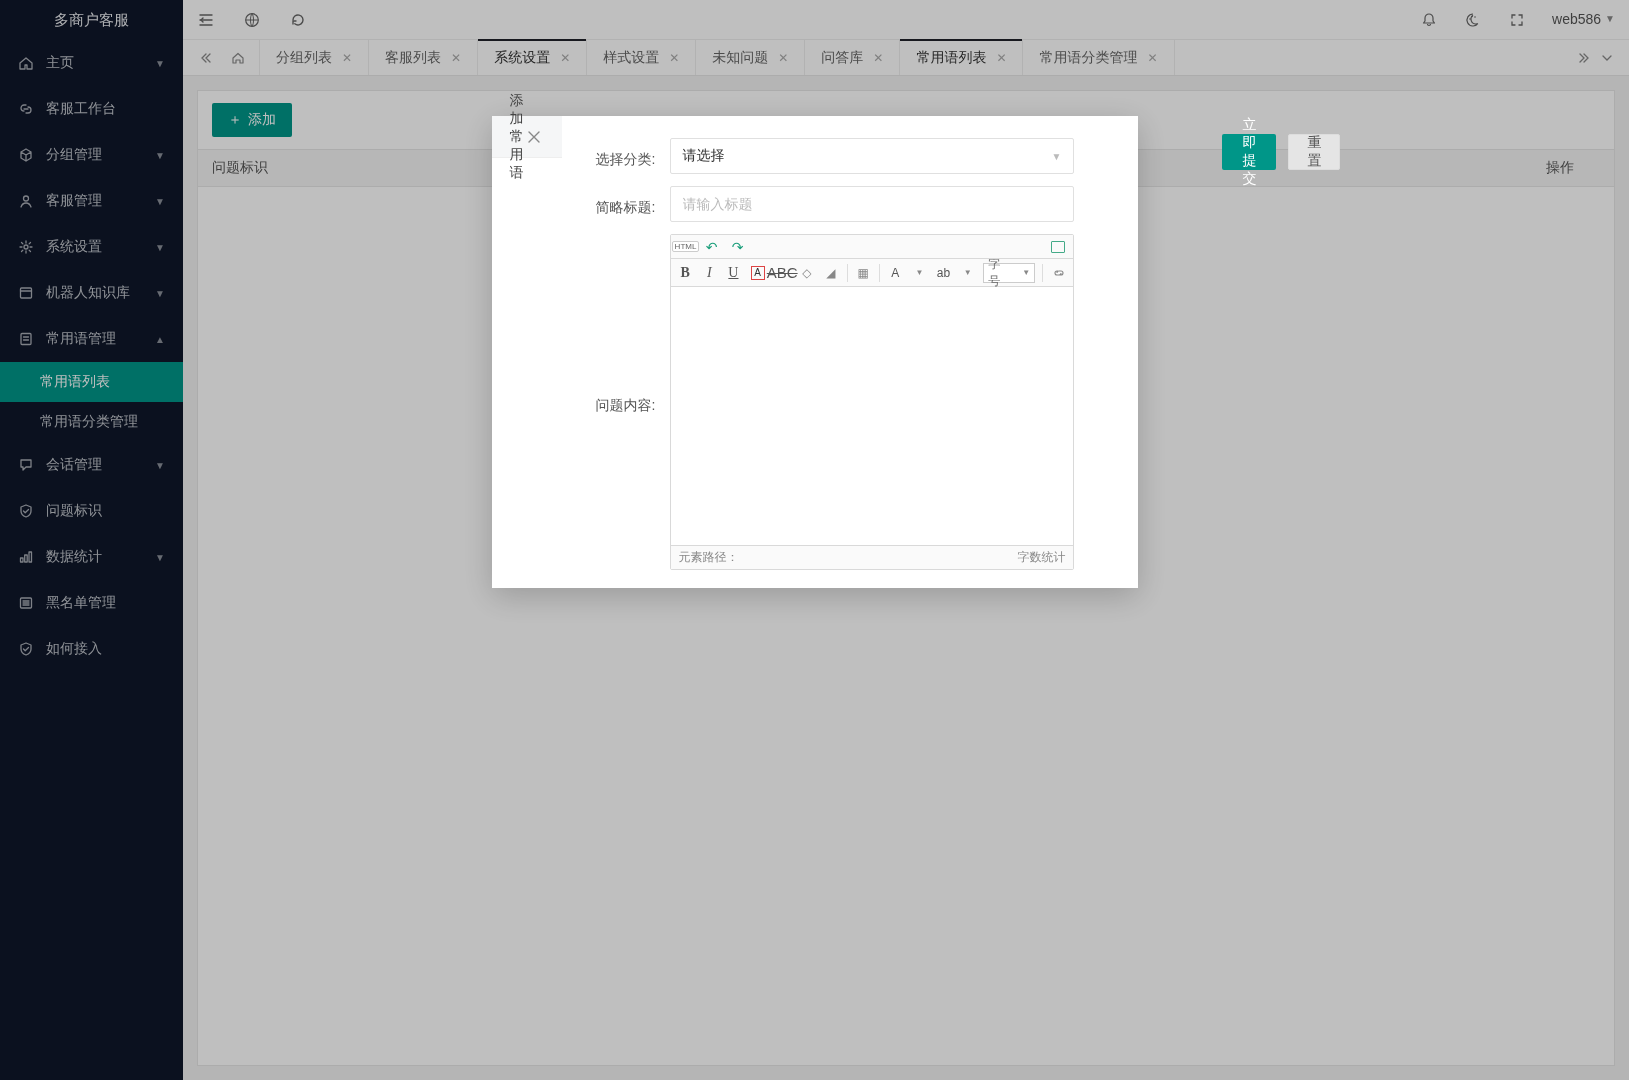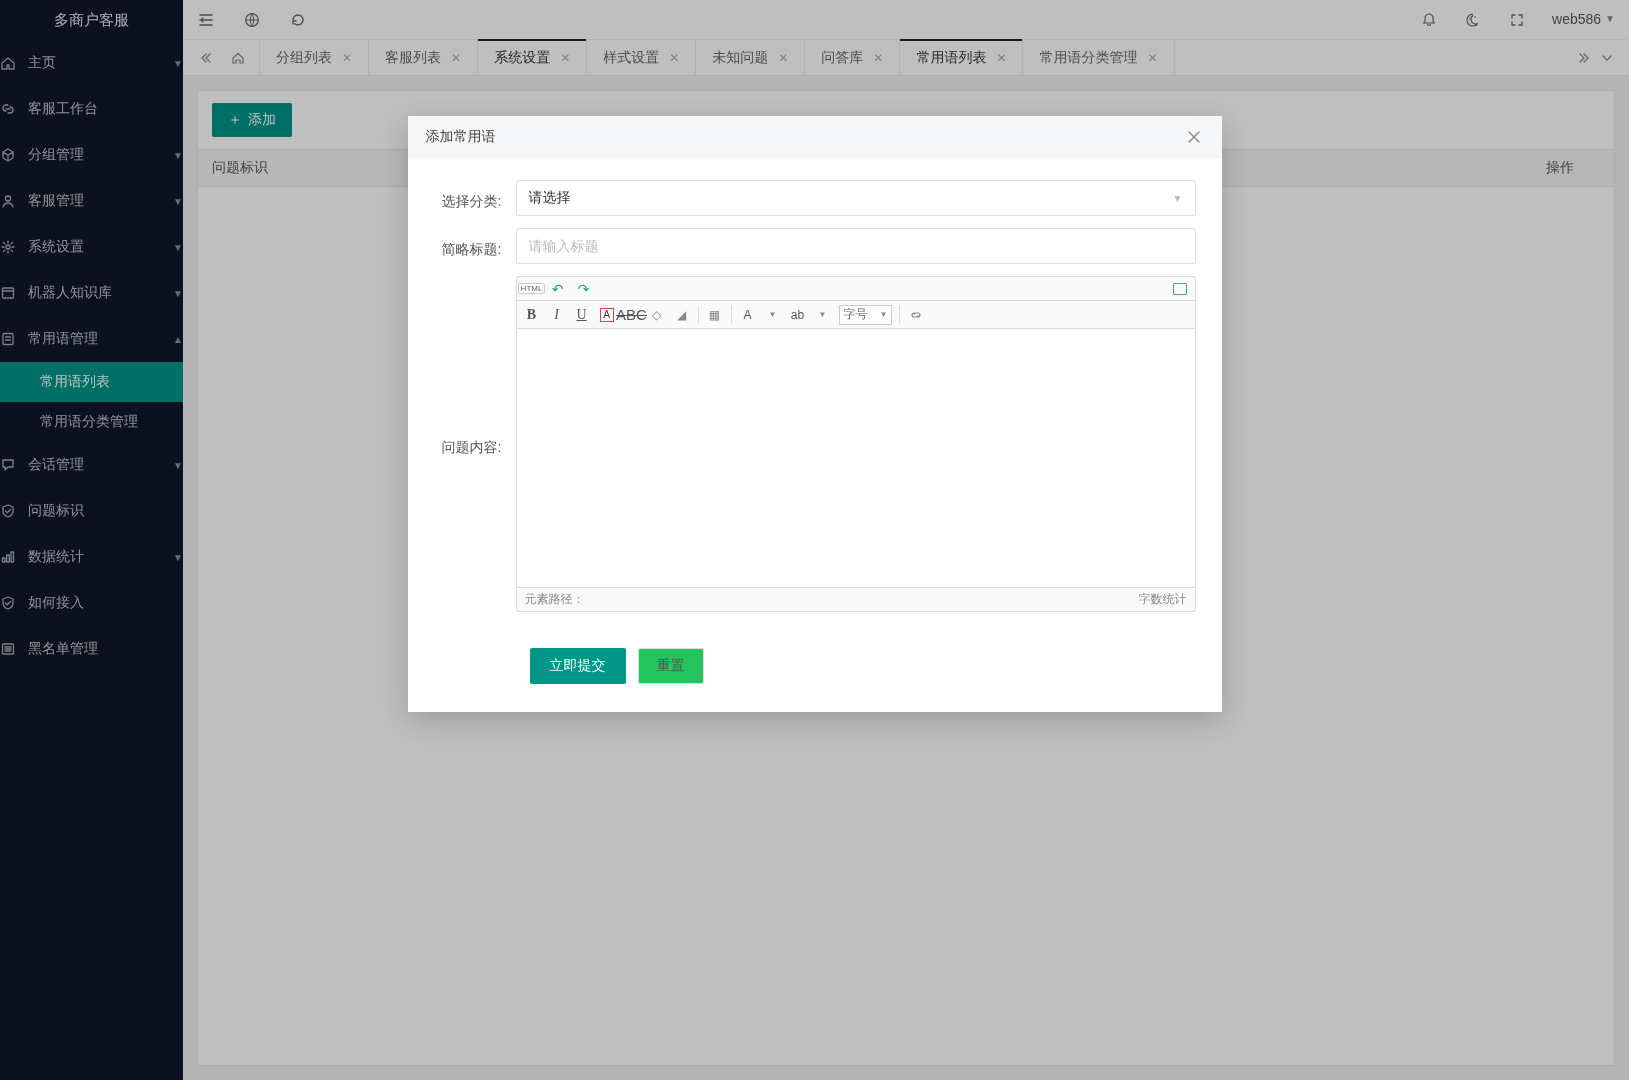--- a/index.html
+++ b/index.html
@@ -3,21 +3,21 @@
 <meta charset="utf-8">
 <style>
   * { box-sizing: border-box; margin: 0; padding: 0; }
   html, body { height: 100%; font-family: "Helvetica Neue", Arial, "Microsoft YaHei", sans-serif; font-size: 14px; color: #333; }
   body { display: flex; background: #f2f2f2; overflow: hidden; }
 
   
   .sidebar { width: 183px; background: #0f172a; color: #bfc3c9; display: flex; flex-direction: column; flex-shrink: 0; }
   .brand { height: 40px; line-height: 40px; text-align: center; color: #e8eaed; font-size: 15px; }
   .menu { flex: 1; overflow-y: auto; }
-  .menu-item { display: flex; align-items: center; height: 46px; padding: 0 0; cursor: pointer; color: #bfc3c9; }
+  .menu-item { display: flex; align-items: center; height: 46px; padding: 0 18px; cursor: pointer; color: #bfc3c9; }
   .menu-item .mi-icon { width: 16px; height: 16px; margin-right: 12px; display: inline-flex; align-items: center; justify-content: center; }
   .menu-item .mi-label { flex: 1; font-size: 14px; }
   .menu-item .mi-caret { font-size: 10px; color: #8a8f99; }
   .submenu .menu-item { padding-left: 40px; height: 40px; font-size: 13px; }
   .menu-item.active { background: #009688; color: #fff; }
 
   
   .main { flex: 1; display: flex; flex-direction: column; background: #f2f2f2; min-width: 0; }
 
   
@@ -36,30 +36,30 @@
   .tabs .tab.active-tab { color: #333; font-weight: 500; }
   .tabs .tab.active-tab::before { content: ""; position: absolute; top: -1px; left: 0; right: 0; height: 2px; background: #20222a; }
   .tabs .tab.system-active::before { background: #20222a; }
 
   
   .page-wrap { flex: 1; position: relative; padding: 14px; overflow: hidden; }
   .card { background: #fff; border: 1px solid #e6e6e6; height: 100%; display: flex; flex-direction: column; }
   .card-toolbar { padding: 12px 14px; }
   .btn { display: inline-flex; align-items: center; height: 34px; padding: 0 16px; border: none; border-radius: 2px; cursor: pointer; font-size: 14px; }
   .btn-primary { background: #009688; color: #fff; }
-  .btn-default { background: #22c55e; border: 1px solid #ddd; color: #555; }
+  .btn-default { background: #e5e5e5; border: 1px solid #ddd; color: #555; }
   .btn .btn-icon { margin-right: 6px; font-size: 14px; }
   .table-head { display: flex; background: #f5f5f5; border-top: 1px solid #e6e6e6; border-bottom: 1px solid #e6e6e6; height: 38px; align-items: center; padding: 0 14px; color: #555; }
   .table-head .th-left { flex: 1; }
   .table-head .th-right { width: 80px; text-align: center; }
   .table-body { flex: 1; }
 
   
   .overlay { position: fixed; inset: 0; background: rgba(0,0,0,0.25); z-index: 100; }
-  .modal { position: fixed; top: 116px; left: 50%; transform: translateX(-50%); width: 814px; background: #fff; z-index: 101; box-shadow: 0 8px 30px rgba(0,0,0,0.2); display: flex; flex-direction: column; }
+  .modal { position: fixed; top: 116px; left: 50%; transform: translateX(-50%); width: 646px; background: #fff; z-index: 101; box-shadow: 0 8px 30px rgba(0,0,0,0.2); display: flex; }
   .modal-header { height: 42px; background: #f5f6f7; border-bottom: 1px solid #eee; display: flex; align-items: center; padding: 0 18px; }
   .modal-title { flex: 1; color: #444; }
   .modal-close { width: 20px; height: 20px; color: #888; cursor: pointer; display: flex; align-items: center; justify-content: center; }
   .modal-body { padding: 22px 26px 6px 26px; }
 
   .form-row { display: flex; align-items: center; margin-bottom: 12px; }
   .form-label { width: 82px; text-align: right; color: #555; padding-top: 8px; padding-right: 14px; font-size: 14px; flex-shrink: 0; }
   .form-control { flex: 1; }
   .select { height: 36px; border: 1px solid #e0e0e0; border-radius: 2px; display: flex; align-items: center; padding: 0 12px; color: #333; cursor: pointer; justify-content: space-between; }
   .select .sel-caret { color: #bbb; font-size: 10px; }
@@ -200,34 +200,34 @@
             <rect x="6.7" y="6" width="2.5" height="7" stroke="#a9adb5" stroke-width="1.3" fill="none" stroke-linecap="round" stroke-linejoin="round"></rect>
             <rect x="11" y="3" width="2.5" height="10" stroke="#a9adb5" stroke-width="1.3" fill="none" stroke-linecap="round" stroke-linejoin="round"></rect>
           </svg>
         </span>
         <span class="mi-label">数据统计</span>
         <span class="mi-caret">▼</span>
       </div>
       <div class="menu-item">
         <span class="mi-icon">
           <svg width="16" height="16" viewBox="0 0 16 16">
+            <rect x="2.5" y="3" width="11" height="10" rx="1" stroke="#a9adb5" stroke-width="1.3" fill="none" stroke-linecap="round" stroke-linejoin="round"></rect>
+            <path d="M5 6h6M5 8h6M5 10h6" stroke="#a9adb5" stroke-width="1.3" fill="none" stroke-linecap="round" stroke-linejoin="round"></path>
+          </svg>
+        </span>
+        <span class="mi-label">黑名单管理</span>
+      </div>
+      <div class="menu-item">
+        <span class="mi-icon">
+          <svg width="16" height="16" viewBox="0 0 16 16">
             <path d="M8 2l5 2v4c0 3-2 5-5 6-3-1-5-3-5-6V4z" stroke="#a9adb5" stroke-width="1.3" fill="none" stroke-linecap="round" stroke-linejoin="round"></path>
             <path d="M5.5 8l1.7 1.7L10.5 6.5" stroke="#a9adb5" stroke-width="1.3" fill="none" stroke-linecap="round" stroke-linejoin="round"></path>
           </svg>
         </span>
         <span class="mi-label">如何接入</span>
-      </div>
-      <div class="menu-item">
-        <span class="mi-icon">
-          <svg width="16" height="16" viewBox="0 0 16 16">
-            <rect x="2.5" y="3" width="11" height="10" rx="1" stroke="#a9adb5" stroke-width="1.3" fill="none" stroke-linecap="round" stroke-linejoin="round"></rect>
-            <path d="M5 6h6M5 8h6M5 10h6" stroke="#a9adb5" stroke-width="1.3" fill="none" stroke-linecap="round" stroke-linejoin="round"></path>
-          </svg>
-        </span>
-        <span class="mi-label">黑名单管理</span>
       </div>
     </nav>
 </aside>
 
 <div class="main">
 
   <div class="topbar">
     <div class="tb-left">
       <span class="tb-icon">
         <svg width="16" height="16" viewBox="0 0 16 16">

